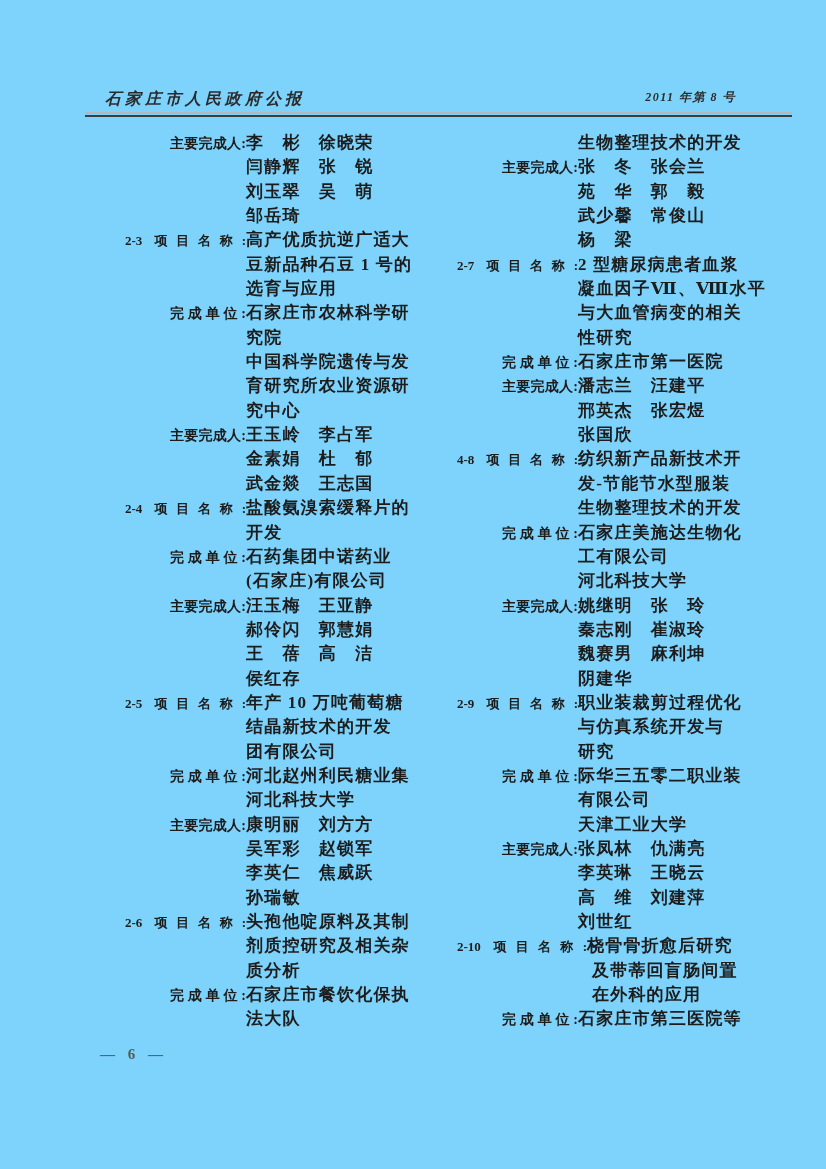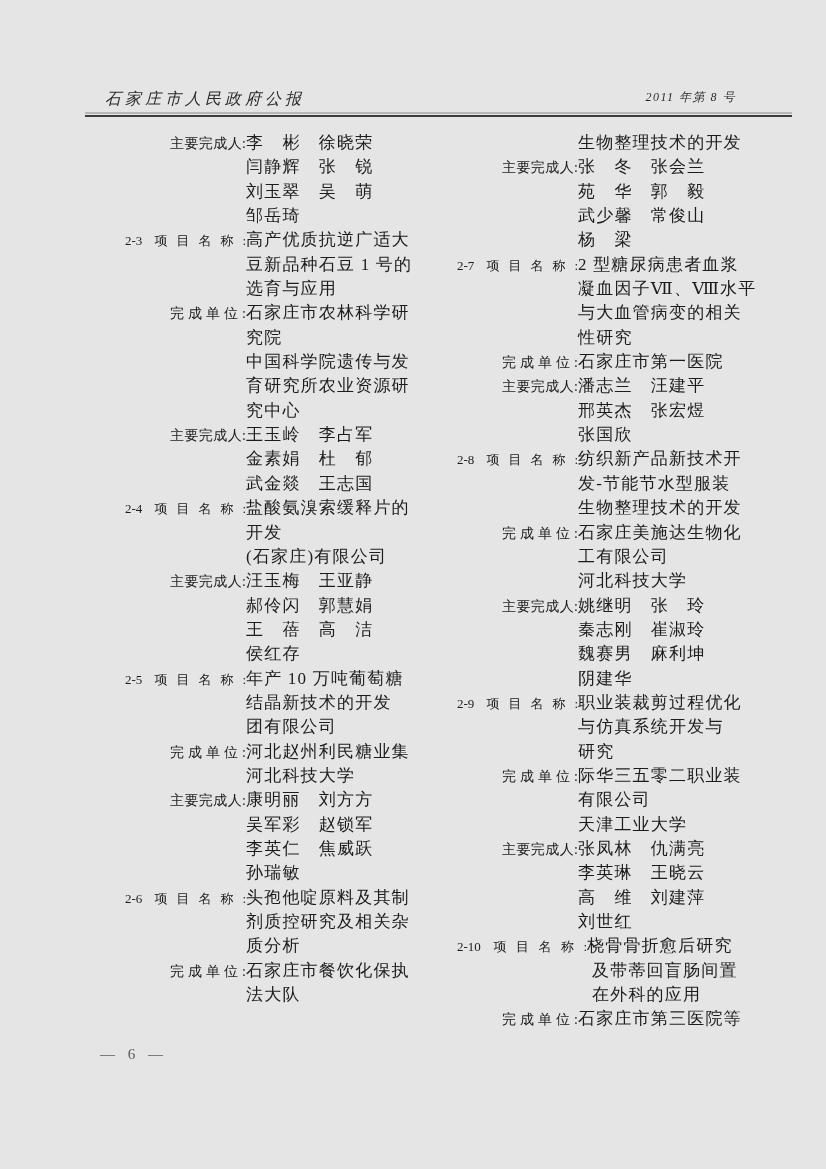--- a/index.html
+++ b/index.html
@@ -1,21 +1,21 @@
 <!DOCTYPE html>
 <html><head>
 <meta charset="utf-8">
 <style>
   html,body{margin:0;padding:0;}
   body{
     width:826px;height:1169px;position:relative;overflow:hidden;
     background:#ffffff;color:#1c1c1c;
     font-family:"Liberation Serif","DejaVu Serif",serif;
   }
-  .page{position:absolute;inset:0;background:#e5e5e5;}
+  .page{position:absolute;inset:0;background:#7dd3fc;font-weight:bold;}
 
   
   .hdr-left{
     position:absolute;left:105px;top:89px;
     font-size:16px;font-style:italic;letter-spacing:4px;color:#2b2b2b;
     white-space:nowrap;
   }
   .hdr-right{
     position:absolute;right:90px;top:89px;
     font-size:12px;font-style:italic;letter-spacing:1.5px;color:#2b2b2b;
@@ -86,20 +86,21 @@
       <div class="line"><span class="lbl">完成单位:</span><span class="txt">石家庄市农林科学研</span></div>
       <div class="line cont"><span class="txt">究院</span></div>
       <div class="line cont"><span class="txt">中国科学院遗传与发</span></div>
       <div class="line cont"><span class="txt">育研究所农业资源研</span></div>
       <div class="line cont"><span class="txt">究中心</span></div>
       <div class="line"><span class="lbl">主要完成人:</span><span class="txt">王玉岭　李占军</span></div>
       <div class="line cont"><span class="txt">金素娟　杜　郁</span></div>
       <div class="line cont"><span class="txt">武金燚　王志国</span></div>
       <div class="line"><span class="plbl"><span>2-4</span> <span>项目名称:</span></span><span class="txt">盐酸氨溴索缓释片的</span></div>
       <div class="line cont"><span class="txt">开发</span></div>
+      <div class="line"><span class="lbl">完成单位:</span><span class="txt">石药集团中诺药业</span></div>
       <div class="line cont"><span class="txt">(石家庄)有限公司</span></div>
       <div class="line"><span class="lbl">主要完成人:</span><span class="txt">汪玉梅　王亚静</span></div>
       <div class="line cont"><span class="txt">郝伶闪　郭慧娟</span></div>
       <div class="line cont"><span class="txt">王　蓓　高　洁</span></div>
       <div class="line cont"><span class="txt">侯红存</span></div>
       <div class="line"><span class="plbl"><span>2-5</span> <span>项目名称:</span></span><span class="txt">年产 10 万吨葡萄糖</span></div>
       <div class="line cont"><span class="txt">结晶新技术的开发</span></div>
       <div class="line cont"><span class="txt">团有限公司</span></div>
       <div class="line"><span class="lbl">完成单位:</span><span class="txt">河北赵州利民糖业集</span></div>
       <div class="line cont"><span class="txt">河北科技大学</span></div>
@@ -121,21 +122,21 @@
       <div class="line cont"><span class="txt">武少馨　常俊山</span></div>
       <div class="line cont"><span class="txt">杨　梁</span></div>
       <div class="line"><span class="plbl"><span>2-7</span> <span>项目名称:</span></span><span class="txt">2 型糖尿病患者血浆</span></div>
       <div class="line cont"><span class="txt">凝血因子Ⅶ、Ⅷ水平</span></div>
       <div class="line cont"><span class="txt">与大血管病变的相关</span></div>
       <div class="line cont"><span class="txt">性研究</span></div>
       <div class="line"><span class="lbl">完成单位:</span><span class="txt">石家庄市第一医院</span></div>
       <div class="line"><span class="lbl">主要完成人:</span><span class="txt">潘志兰　汪建平</span></div>
       <div class="line cont"><span class="txt">邢英杰　张宏煜</span></div>
       <div class="line cont"><span class="txt">张国欣</span></div>
-      <div class="line"><span class="plbl"><span>2-8</span> <span>项目名称:</span></span><span class="txt">纺织新产品新技术开</span></div>
+      <div class="line"><span class="plbl"><span>4-8</span> <span>项目名称:</span></span><span class="txt">纺织新产品新技术开</span></div>
       <div class="line cont"><span class="txt">发-节能节水型服装</span></div>
       <div class="line cont"><span class="txt">生物整理技术的开发</span></div>
       <div class="line"><span class="lbl">完成单位:</span><span class="txt">石家庄美施达生物化</span></div>
       <div class="line cont"><span class="txt">工有限公司</span></div>
       <div class="line cont"><span class="txt">河北科技大学</span></div>
       <div class="line"><span class="lbl">主要完成人:</span><span class="txt">姚继明　张　玲</span></div>
       <div class="line cont"><span class="txt">秦志刚　崔淑玲</span></div>
       <div class="line cont"><span class="txt">魏赛男　麻利坤</span></div>
       <div class="line cont"><span class="txt">阴建华</span></div>
       <div class="line"><span class="plbl"><span>2-9</span> <span>项目名称:</span></span><span class="txt">职业装裁剪过程优化</span></div>

